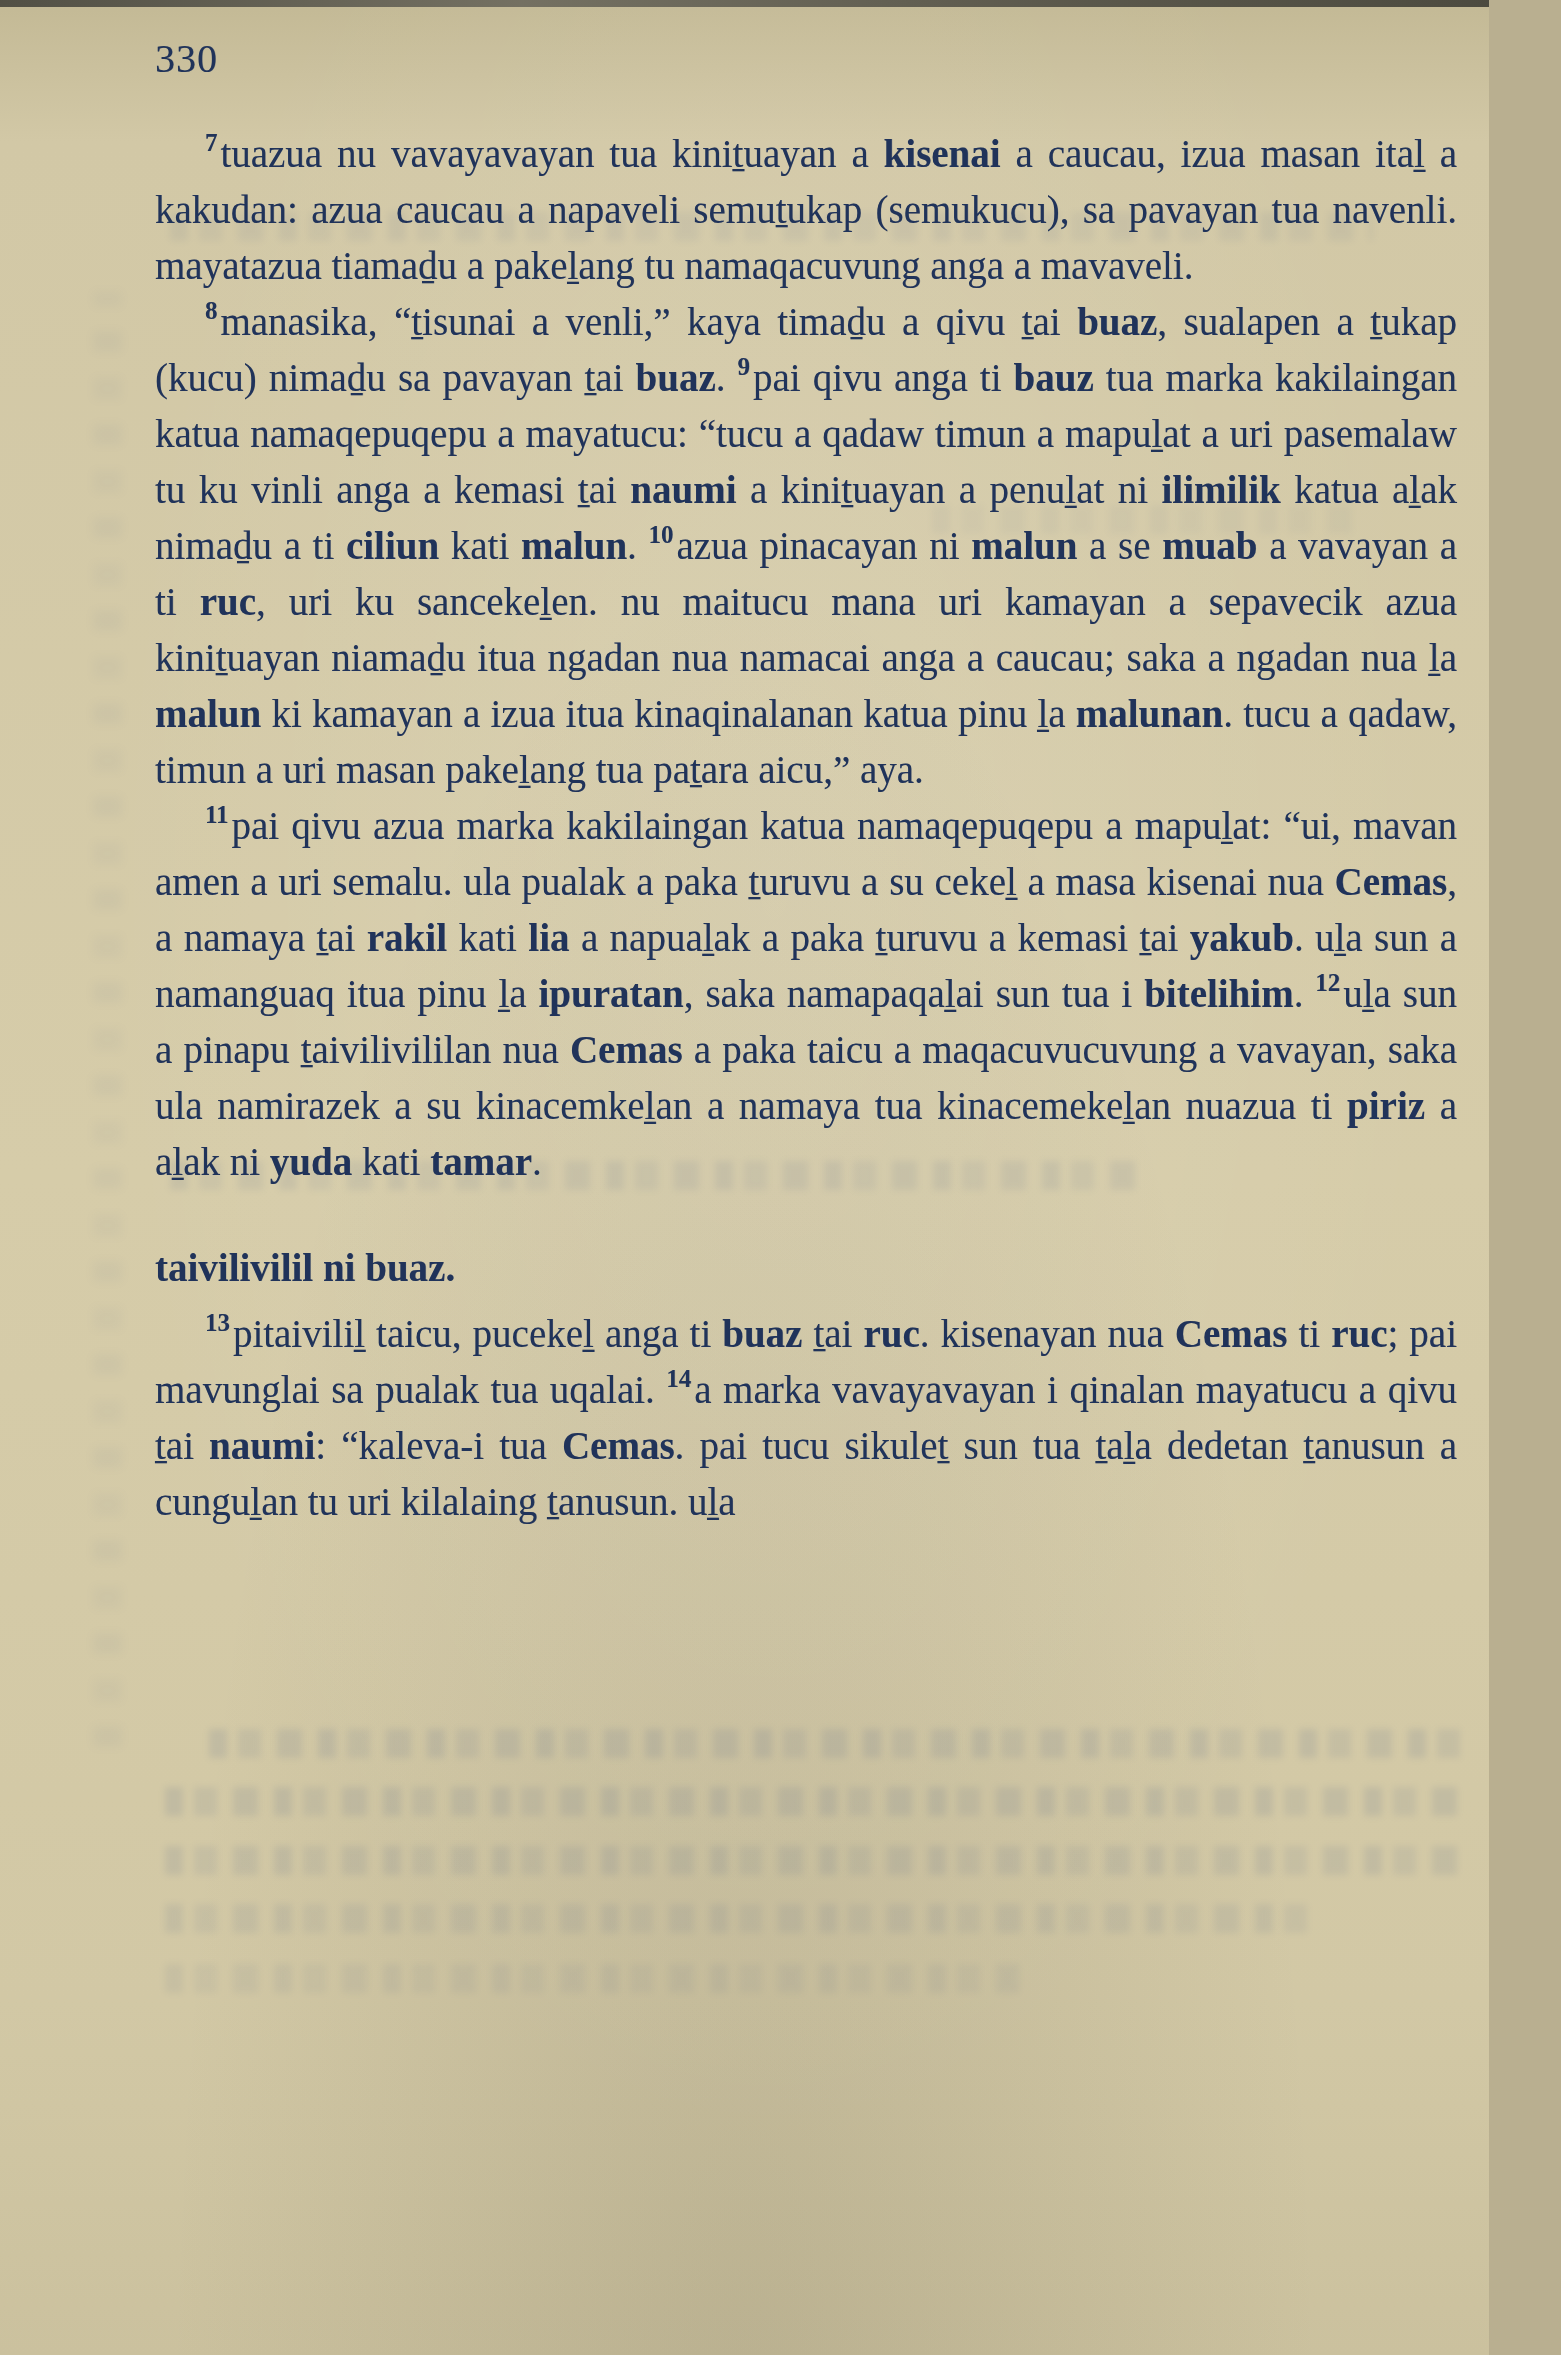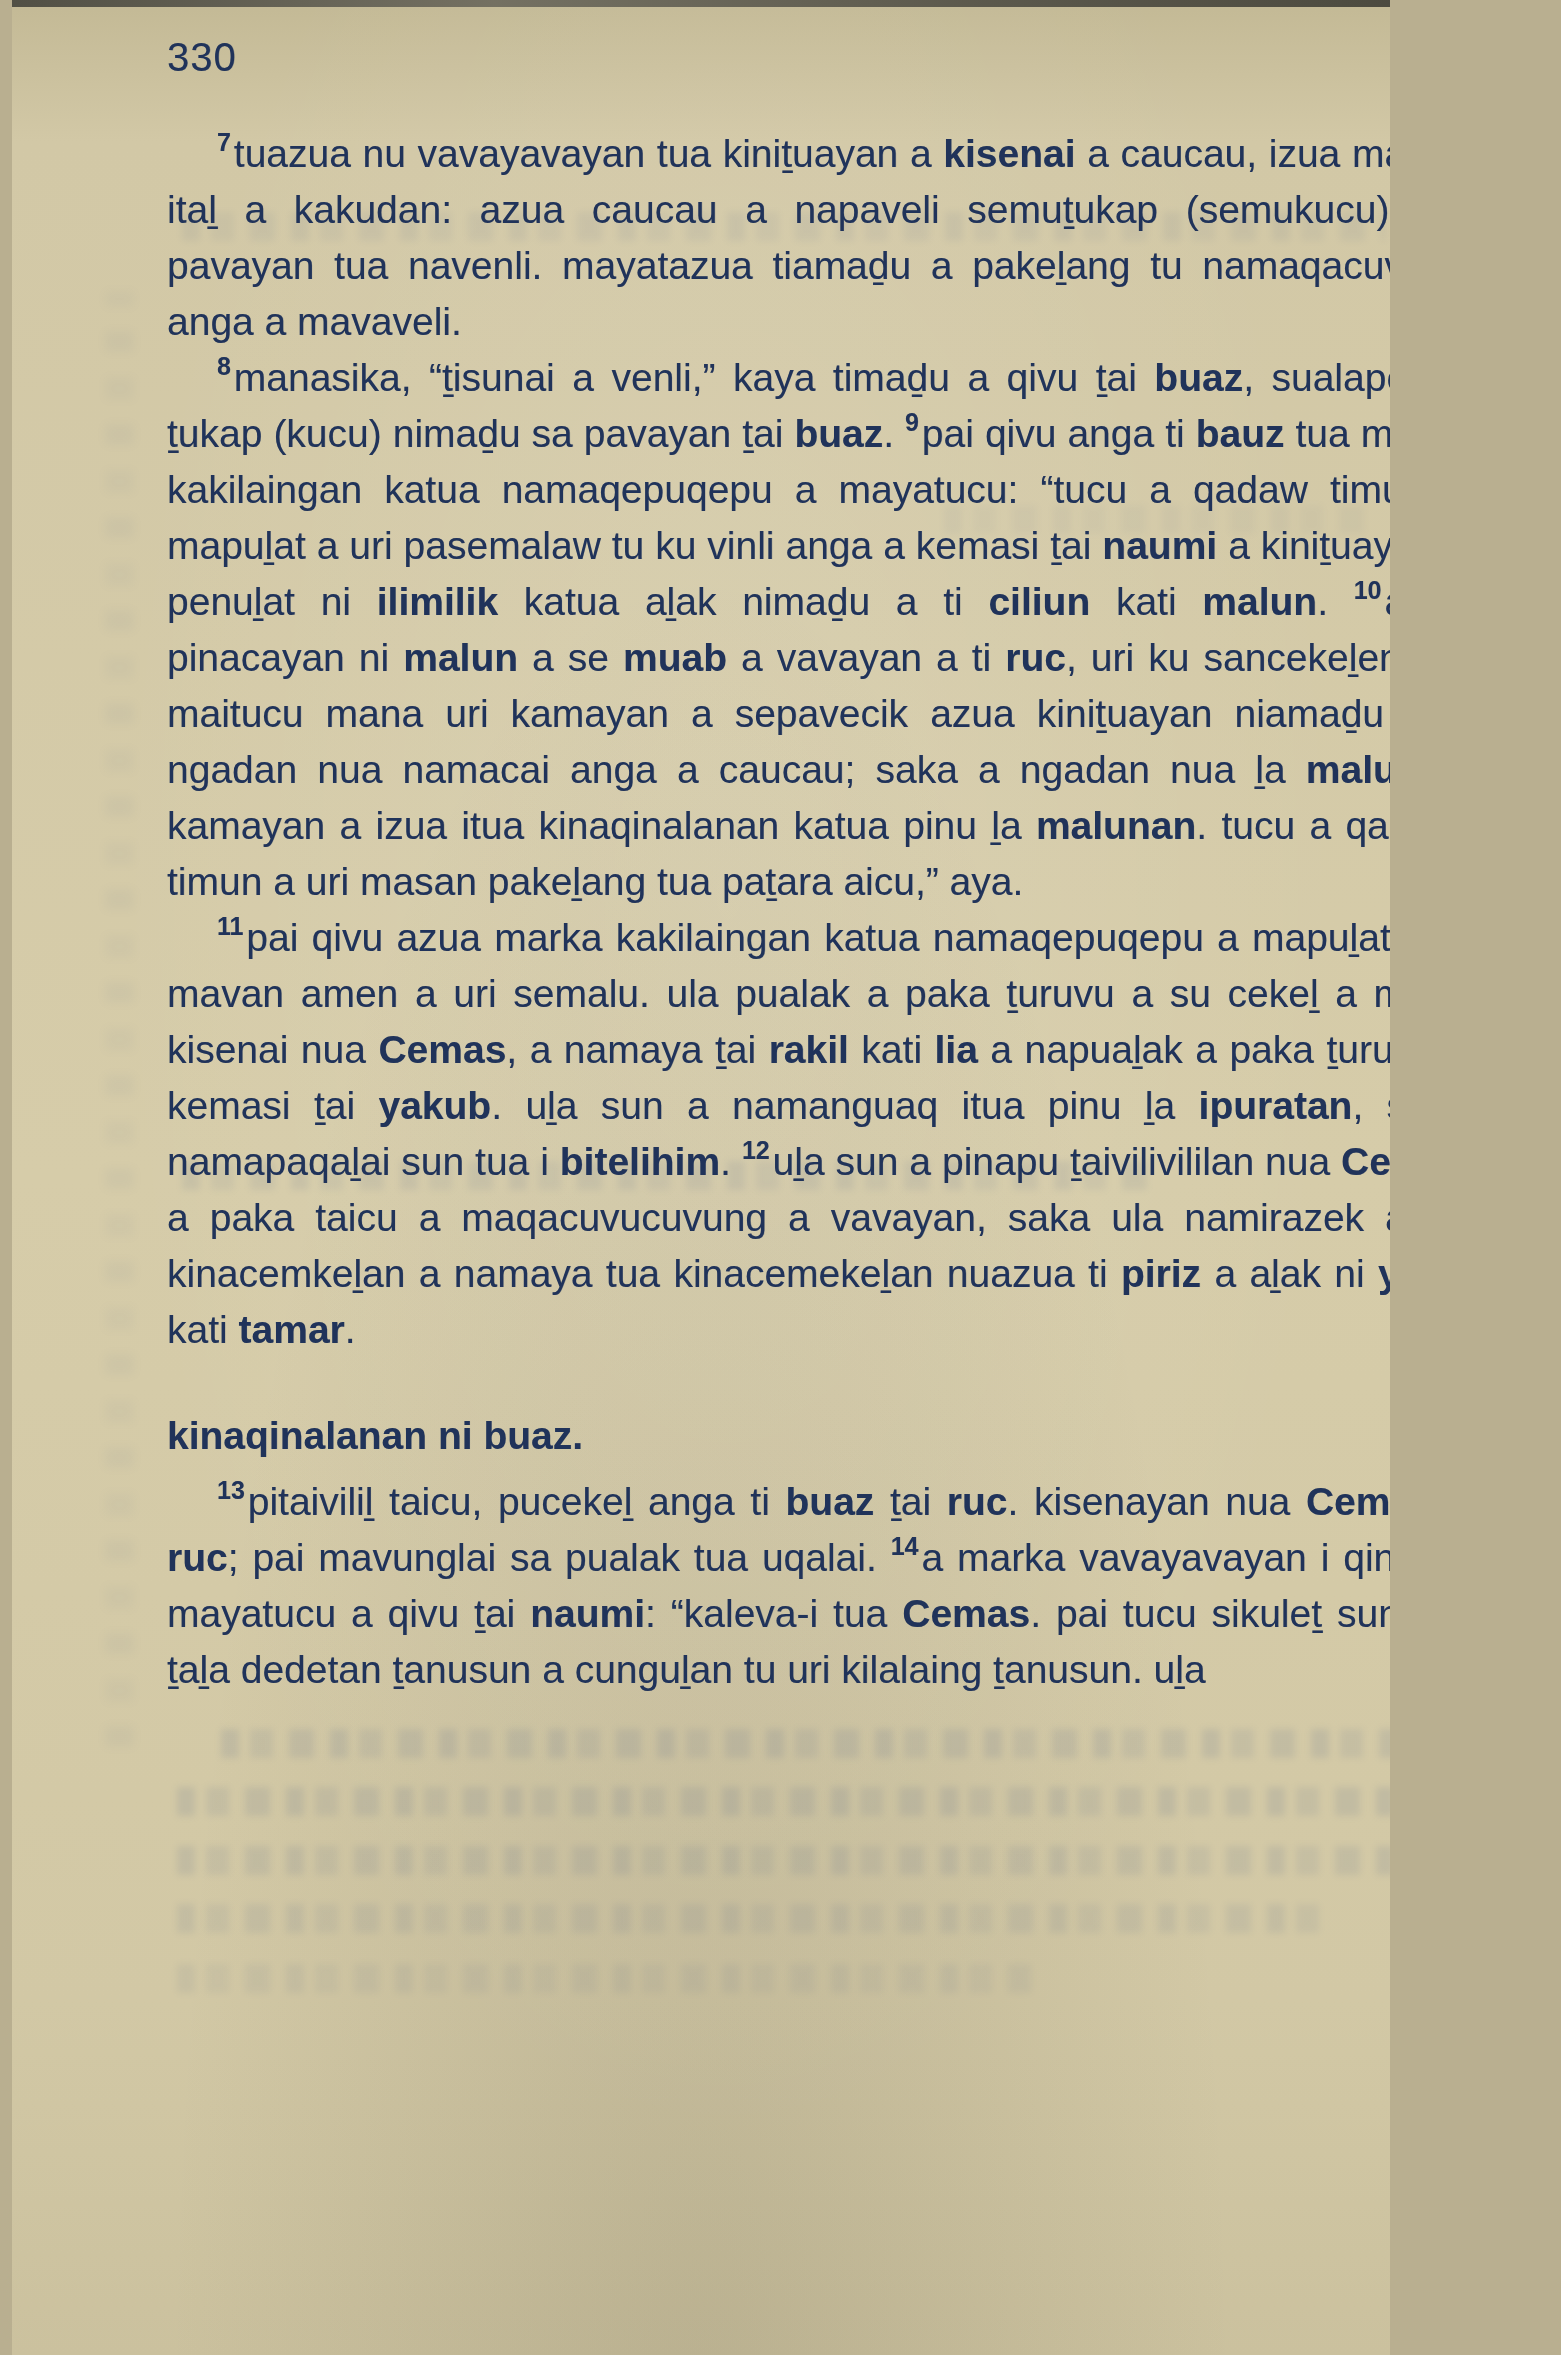--- a/index.html
+++ b/index.html
@@ -3,30 +3,29 @@
 <meta charset="utf-8">
 <style>
   html, body { margin: 0; padding: 0; }
   body {
     width: 1561px;
     height: 2355px;
     background: #b9af90;
   }
   .page {
     position: relative;
-    width: 1378px;
+    width: 1489px;
     height: 2355px;
     overflow: hidden;
     background:
       radial-gradient(ellipse at 52% 38%, rgba(255,255,250,0.10), rgba(0,0,0,0) 62%),
       radial-gradient(ellipse at 50% 105%, rgba(60,55,40,0.12), rgba(0,0,0,0) 55%),
       linear-gradient(180deg, #c3b995 0%, #d2c8a6 6%, #d6cca9 50%, #d2c8a5 85%, #cbc19e 100%);
-    font-family: Liberation Sans, sans-serif;
+    font-family: Liberation Serif, serif;
     color: #20335a;
-    margin-left: 12px;
   }
   .top-edge {
     position: absolute; top: 0; left: 0; width: 100%; height: 6.8px;
     background: linear-gradient(90deg, #45443c, #6b685c 35%, #504e44 70%, #3f3e36);
     opacity: 0.9;
   }
   .scan-mark {
     position: absolute; top: 47px; left: 1502px; width: 2.9px; height: 41px;
     background: #3d4254; transform: rotate(22deg); opacity: 0.65; border-radius: 1.9px;
   }
@@ -96,17 +95,17 @@
   <div class="bleed-vert" style="top:291px; left:93px; height:1456px; opacity:0.14;"></div>
 
   <div class="header-row">
     <span class="page-number">330</span>
   </div>
 
   <div class="text-block">
       <p class="para indent"><span class="verse-num">7</span><span>tuazua nu vavayavayan tua kiniṯuayan a </span><span class="bold">kisenai</span><span> a caucau, izua masan itaḻ a kakudan: azua caucau a napaveli semuṯukap (semukucu), sa pavayan tua navenli. mayatazua tiamaḏu a pakeḻang tu namaqacuvung anga a mavaveli.</span></p>
       <p class="para indent"><span class="verse-num">8</span><span>manasika, “ṯisunai a venli,” kaya timaḏu a qivu ṯai </span><span class="bold">buaz</span><span>, sualapen a ṯukap (kucu) nimaḏu sa pavayan ṯai </span><span class="bold">buaz</span><span>. </span><span class="verse-num">9</span><span>pai qivu anga ti </span><span class="bold">bauz</span><span> tua marka kakilaingan katua namaqepuqepu a mayatucu: “tucu a qadaw timun a mapuḻat a uri pasemalaw tu ku vinli anga a kemasi ṯai </span><span class="bold">naumi</span><span> a kiniṯuayan a penuḻat ni </span><span class="bold">ilimilik</span><span> katua aḻak nimaḏu a ti </span><span class="bold">ciliun</span><span> kati </span><span class="bold">malun</span><span>. </span><span class="verse-num">10</span><span>azua pinacayan ni </span><span class="bold">malun</span><span> a se </span><span class="bold">muab</span><span> a vavayan a ti </span><span class="bold">ruc</span><span>, uri ku sancekeḻen. nu maitucu mana uri kamayan a sepavecik azua kiniṯuayan niamaḏu itua ngadan nua namacai anga a caucau; saka a ngadan nua ḻa </span><span class="bold">malun</span><span> ki kamayan a izua itua kinaqinalanan katua pinu ḻa </span><span class="bold">malunan</span><span>. tucu a qadaw, timun a uri masan pakeḻang tua paṯara aicu,” aya.</span></p>
       <p class="para indent"><span class="verse-num">11</span><span>pai qivu azua marka kakilaingan katua namaqepuqepu a mapuḻat: “ui, mavan amen a uri semalu. ula pualak a paka ṯuruvu a su cekeḻ a masa kisenai nua </span><span class="bold">Cemas</span><span>, a namaya ṯai </span><span class="bold">rakil</span><span> kati </span><span class="bold">lia</span><span> a napuaḻak a paka ṯuruvu a kemasi ṯai </span><span class="bold">yakub</span><span>. uḻa sun a namanguaq itua pinu ḻa </span><span class="bold">ipuratan</span><span>, saka namapaqaḻai sun tua i </span><span class="bold">bitelihim</span><span>. </span><span class="verse-num">12</span><span>uḻa sun a pinapu ṯaivilivililan nua </span><span class="bold">Cemas</span><span> a paka taicu a maqacuvucuvung a vavayan, saka ula namirazek a su kinacemkeḻan a namaya tua kinacemekeḻan nuazua ti </span><span class="bold">piriz</span><span> a aḻak ni </span><span class="bold">yuda</span><span> kati </span><span class="bold">tamar</span><span>.</span></p>
-      <div class="section-heading">kinaqinalanan ni buaz.</div>
+      <div class="section-heading">taivilivilil ni buaz.</div>
       <p class="para indent"><span class="verse-num">13</span><span>pitaiviliḻ taicu, pucekeḻ anga ti </span><span class="bold">buaz</span><span> ṯai </span><span class="bold">ruc</span><span>. kisenayan nua </span><span class="bold">Cemas</span><span> ti </span><span class="bold">ruc</span><span>; pai mavunglai sa pualak tua uqalai. </span><span class="verse-num">14</span><span>a marka vavayavayan i qinalan mayatucu a qivu ṯai </span><span class="bold">naumi</span><span>: “kaleva-i tua </span><span class="bold">Cemas</span><span>. pai tucu sikuleṯ sun tua ṯaḻa dedetan ṯanusun a cunguḻan tu uri kilalaing ṯanusun. uḻa</span></p>
     </div>
 </div>
 
 
 </body></html>

